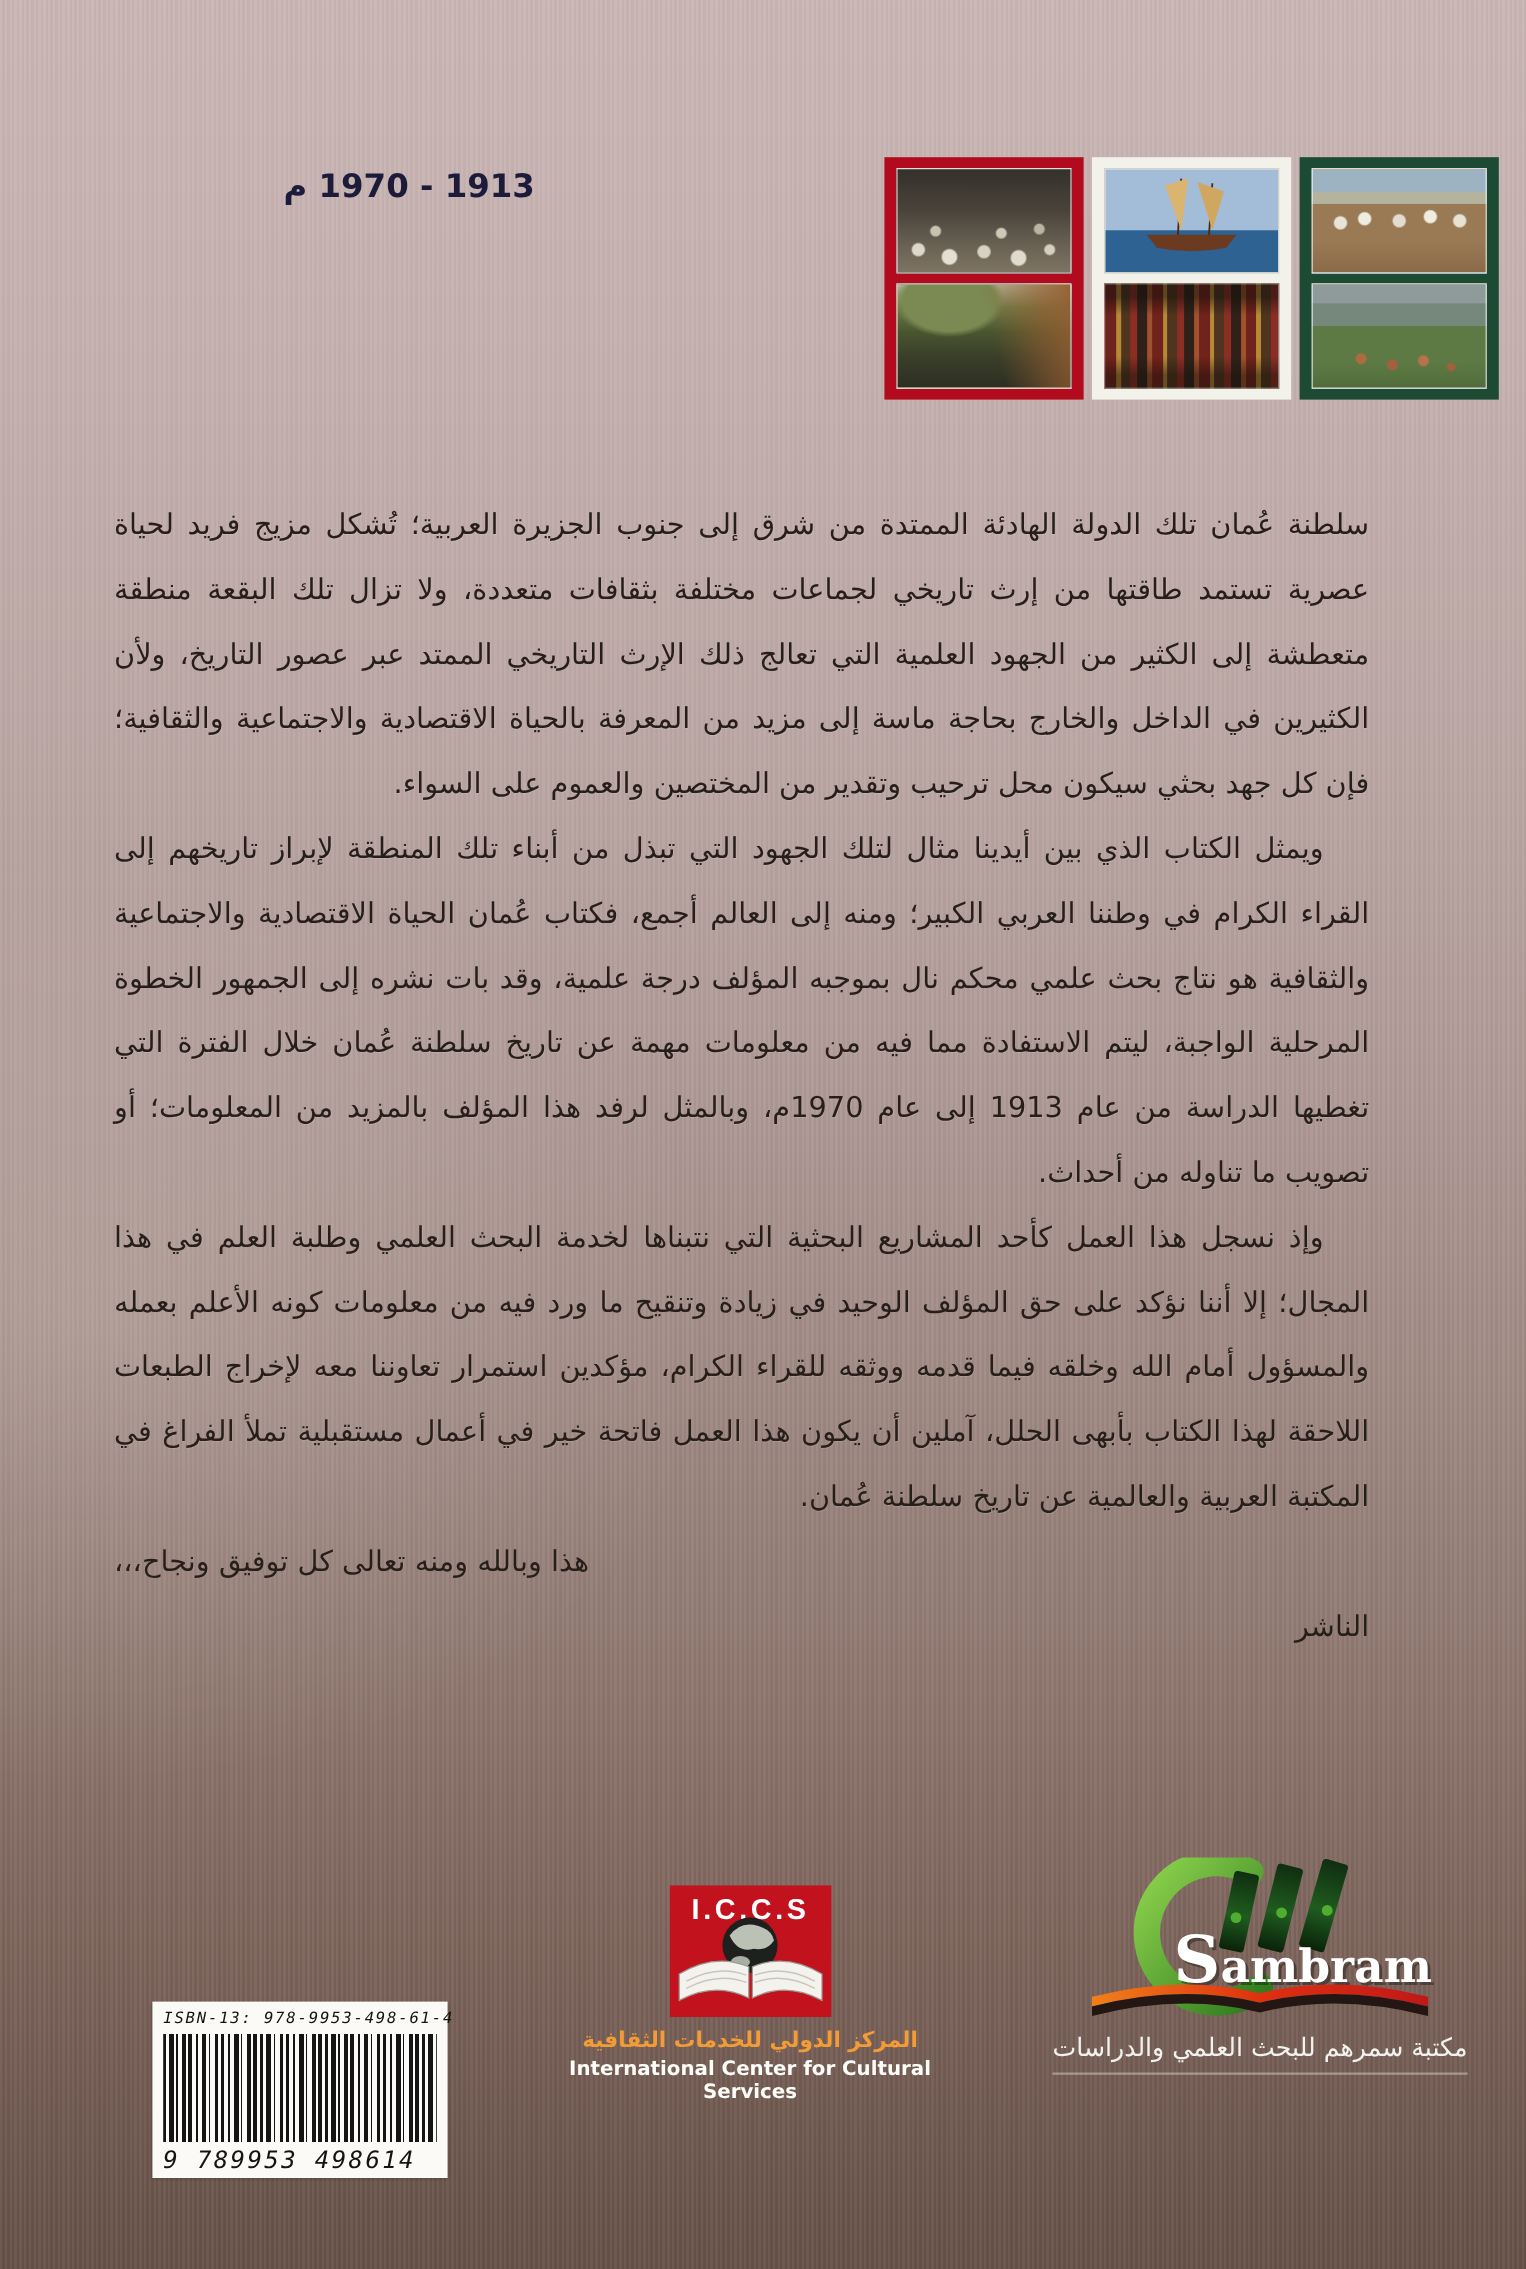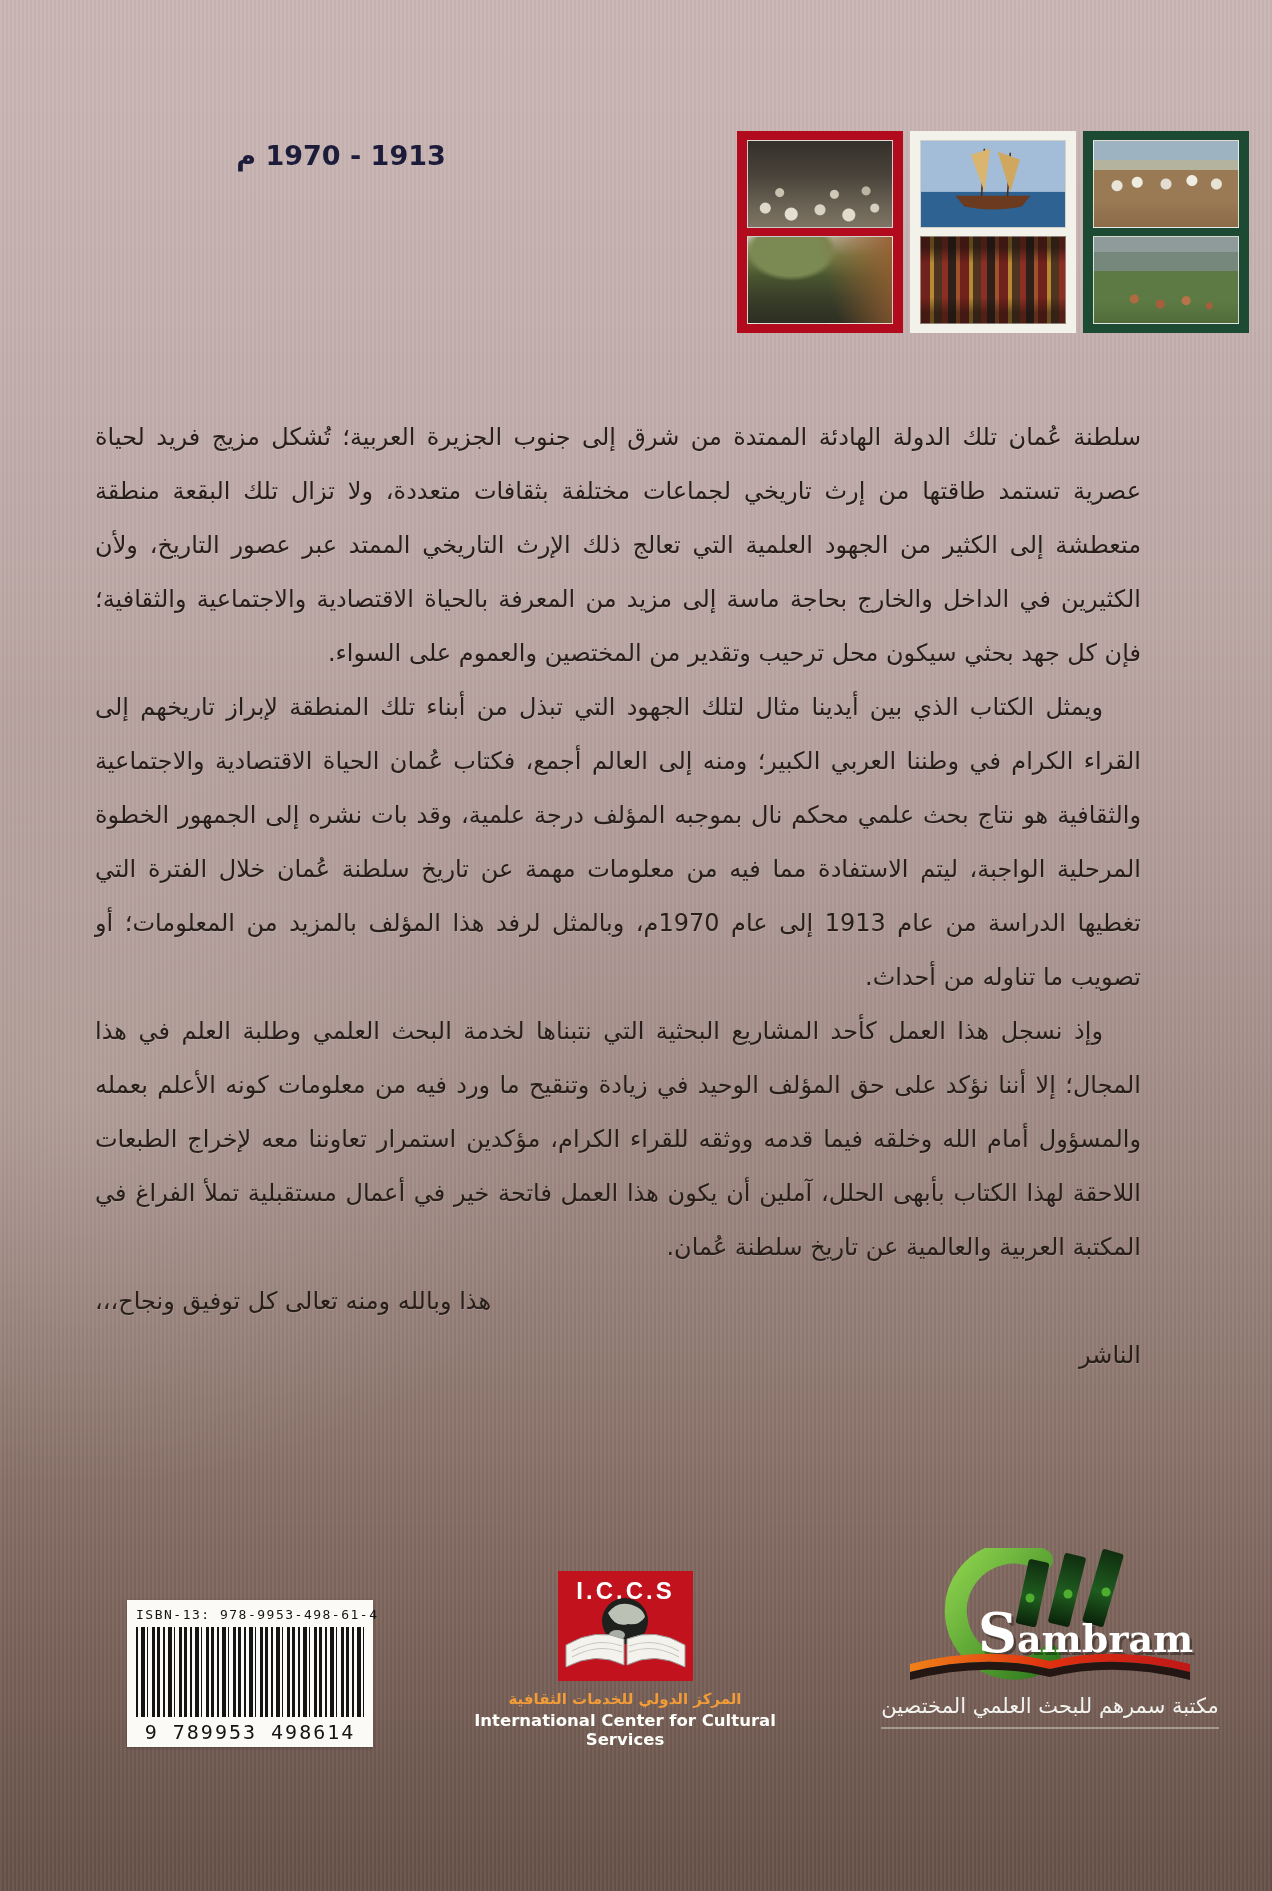--- a/index.html
+++ b/index.html
@@ -68,36 +68,36 @@
   
   .blurb{position:absolute; top:410px; left:95px; width:1046px;
          direction:rtl; text-align:justify; font-size:24px; line-height:54px;
          color:#271e1a; text-shadow:0.5px 0.5px 0 rgba(255,255,255,0.12);}
   .blurb p{margin:0; padding:0;}
   .p-indent{text-indent:38px;}
   .closing-line{text-align:left;}
   .signature-line{text-align:right;}
 
   
-  .isbn-box{position:absolute; top:1600px; left:127px; width:246px; height:147px;
-            background:#fbfaf6; box-sizing:border-box; padding:7px 9px 0; text-align:center;
-            box-shadow:0 1px 3px rgba(0,0,0,0.25);}
+  .isbn-box{position:absolute; top:1668px; left:127px; width:246px; height:147px;
+            background:#fbfaf6; box-sizing:border-box; padding:7px 9px 0; 
+            box-shadow:0 1px 3px rgba(0,0,0,0.25);font-style:italic;}
   .isbn-label{font-family:"DejaVu Sans Mono", monospace; font-size:13px; letter-spacing:1.5px;
               color:#141414; direction:ltr; white-space:nowrap;}
   .isbn-bars{height:90px; margin-top:5px;
     background:repeating-linear-gradient(90deg,
       #141414 0 2px, #fbfaf6 2px 5px, #141414 5px 9px, #fbfaf6 9px 11px,
       #141414 11px 12px, #fbfaf6 12px 16px, #141414 16px 19px, #fbfaf6 19px 21px,
       #141414 21px 24px, #fbfaf6 24px 27px);}
   .isbn-digits{font-family:"DejaVu Sans Mono", monospace; font-size:20px; letter-spacing:2px;
                color:#141414; direction:ltr; margin-top:3px;}
 
   .iccs-logo{position:absolute; top:1571px; left:455px; width:340px; text-align:center;}
   .iccs-logo svg{display:block; margin:0 auto;}
-  .iccs-ar{color:#f29c38; font-weight:bold; font-size:15px; margin-top:9px; direction:rtl;}
+  .iccs-ar{color:#f29c38; font-weight:bold; font-size:18px; margin-top:9px; direction:rtl;}
   .iccs-en{color:#fdfdfa; font-weight:bold; font-size:16.5px; margin-top:3px;}
 
   .sambram-logo{position:absolute; top:1548px; left:858px; width:384px; text-align:center;}
   .sambram-logo svg{display:block; margin:0 auto;}
   .sambram-ar{display:inline-block; color:#f2f2ee; font-size:21px; margin-top:4px; direction:rtl;
               padding-bottom:9px; border-bottom:2px solid rgba(225,225,220,0.45);}
 </style>
 </head>
 <body>
 
@@ -187,16 +187,16 @@
         <rect x="222" y="2" width="22" height="76" rx="3" transform="rotate(16 233 40)" fill="url(#bk)"></rect>
         <circle cx="160" cy="50" r="4.5" fill="#4fae2f"></circle>
         <circle cx="198" cy="46" r="4.5" fill="#4fae2f"></circle>
         <circle cx="236" cy="44" r="4.5" fill="#4fae2f"></circle>
       </g>
       <text x="108" y="104" font-size="38" font-weight="bold" fill="rgba(0,0,0,0.35)" font-family="DejaVu Serif, serif" transform="translate(2.5,2.5)"><tspan font-size="54">S</tspan>ambram</text>
       <text x="108" y="104" font-size="38" font-weight="bold" fill="#ffffff" font-family="DejaVu Serif, serif"><tspan font-size="54">S</tspan>ambram</text>
       <path d="M40 116 Q115 97 180 113 Q245 97 320 116 L320 124 Q245 105 180 121 Q115 105 40 124 Z" fill="url(#rb)"></path>
       <path d="M40 124 Q115 105 180 121 Q245 105 320 124 L320 132 Q245 113 180 129 Q115 113 40 132 Z" fill="#231613"></path>
     </svg>
-    <div class="sambram-ar">مكتبة سمرهم للبحث العلمي المختصين</div>
+    <div class="sambram-ar">مكتبة سمرهم للبحث العلمي والدراسات</div>
   </div>
 
 </div>
 
 </body></html>

